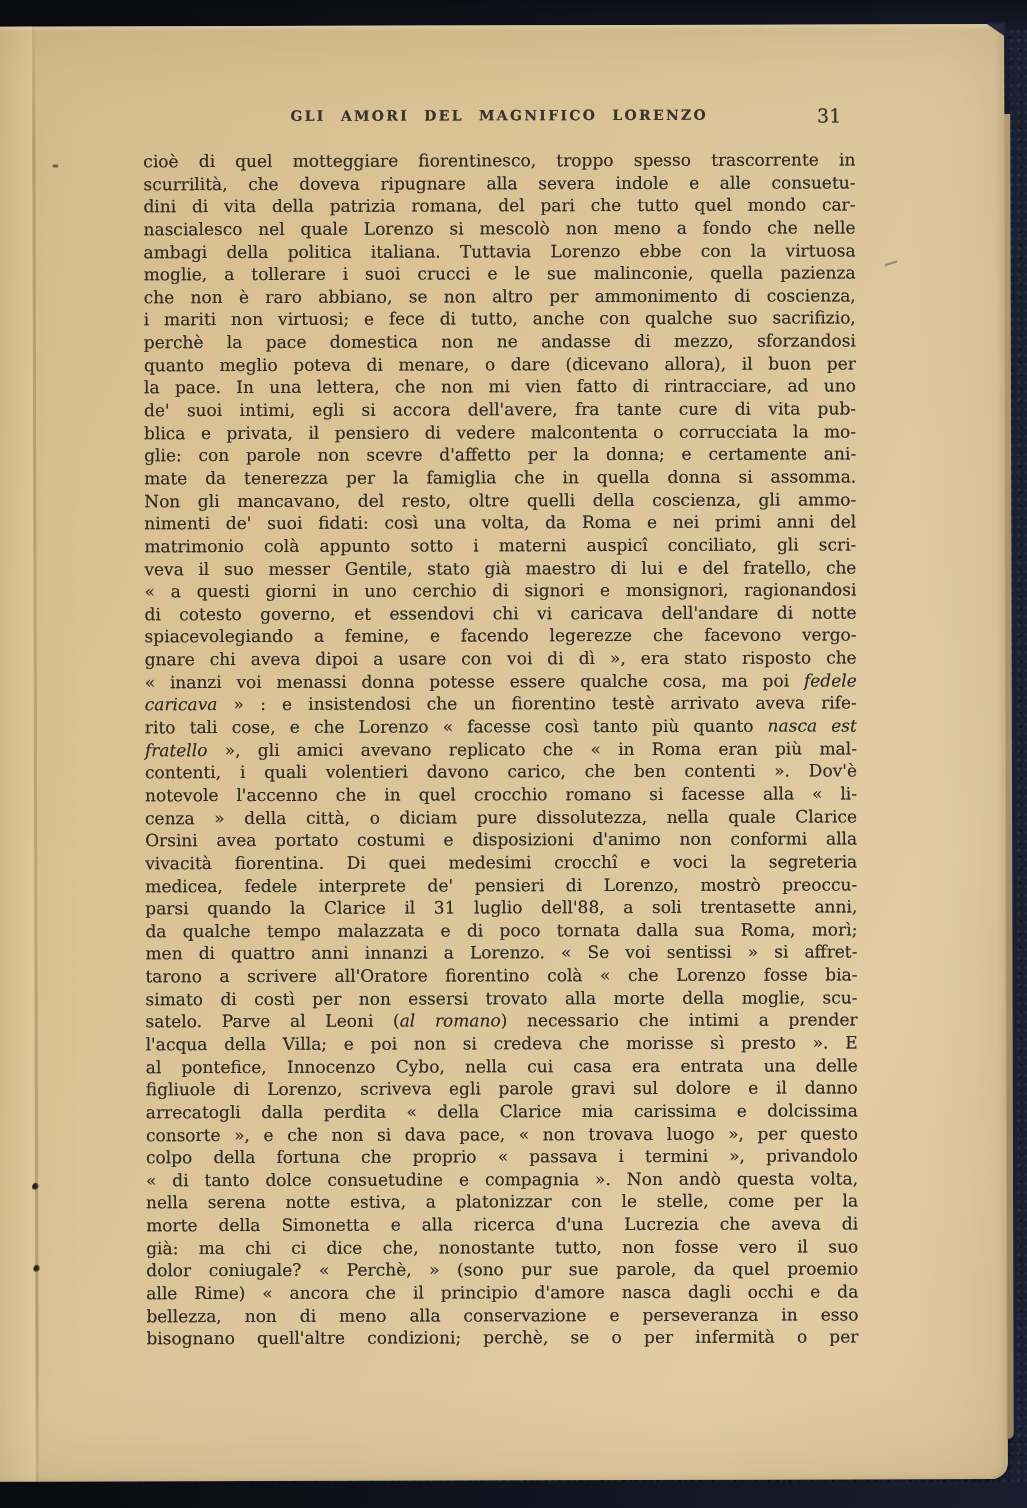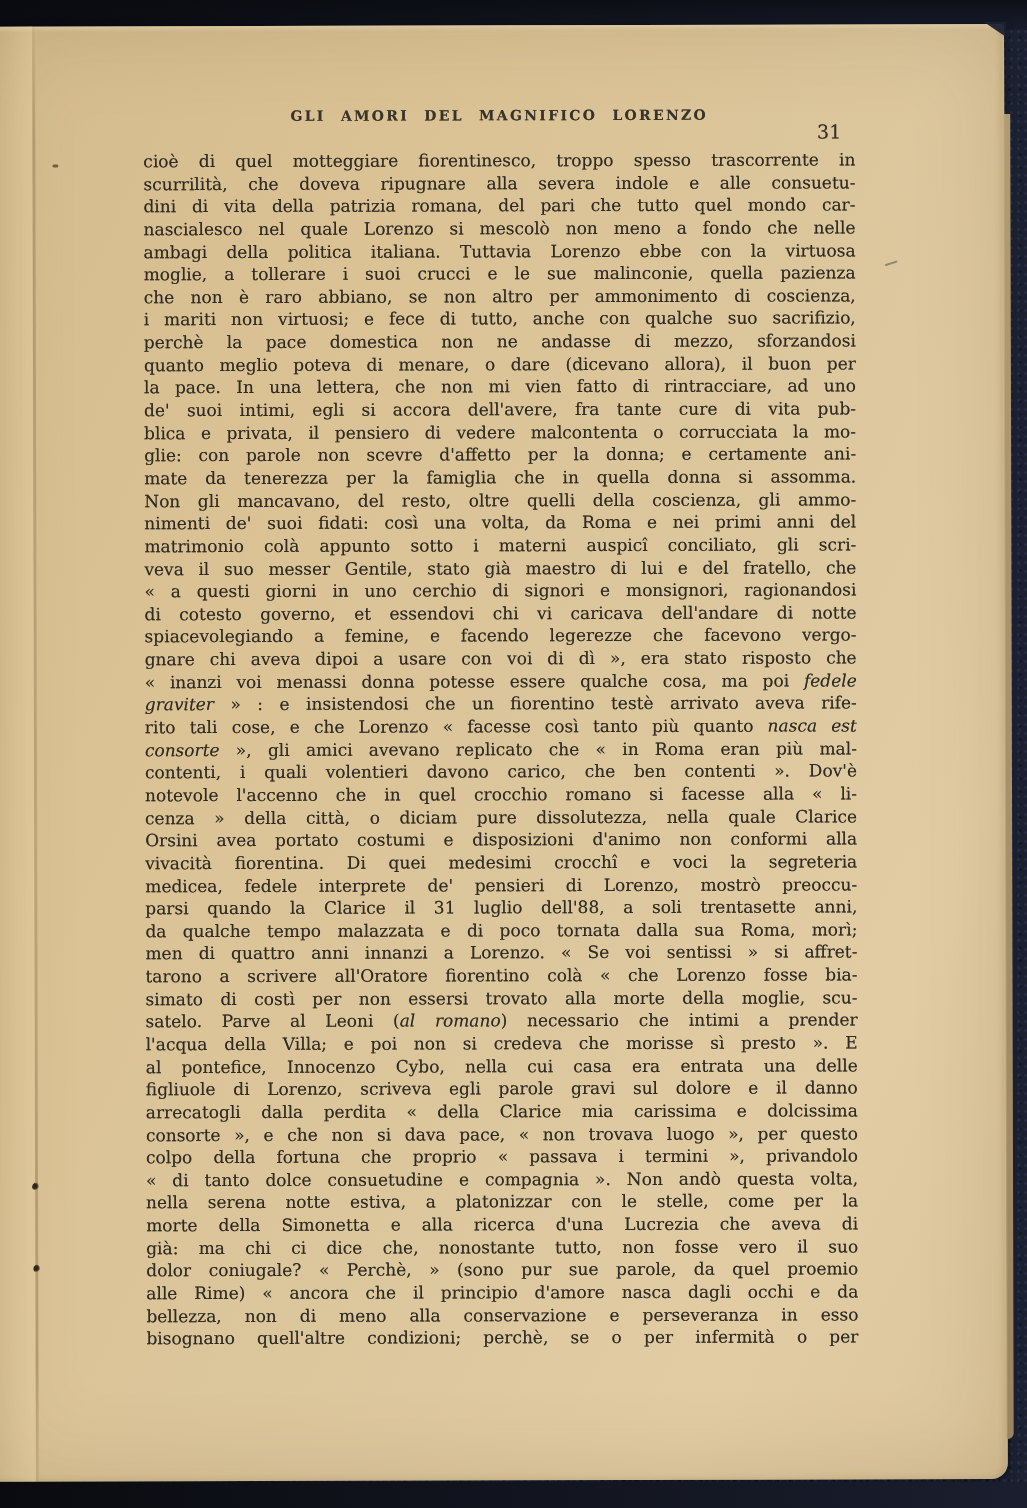--- a/index.html
+++ b/index.html
@@ -70,21 +70,20 @@
   }
   .page-header{position:absolute;left:157px;top:82px;width:712px;height:26px;}
   .running-title{
     text-align:center;font-size:14px;font-weight:bold;color:#39342b;
     letter-spacing:2.3px;word-spacing:8px;
     text-shadow:0 0 .5px rgba(57,52,43,.6);
   }
   .page-number{
     position:absolute;right:14px;top:-2px;font-size:19px;color:#34302a;
     text-shadow:0 0 .5px rgba(52,48,42,.5);
-    margin-top:16px;
   }
   .body-text{
     position:absolute;left:157px;top:124px;width:712px;color:var(--ink);
     font-size:17px;
     text-shadow:0 0 .6px rgba(47,43,36,.55);
   }
   .text-line{
     height:22.65px;line-height:22.65px;white-space:nowrap;
     text-align:justify;text-align-last:justify;
   }
@@ -129,23 +128,23 @@
         <div class="text-line"><span>mate da tenerezza per la famiglia che in quella donna si assomma.</span></div>
         <div class="text-line"><span>Non gli mancavano, del resto, oltre quelli della coscienza, gli ammo-</span></div>
         <div class="text-line"><span>nimenti de' suoi fidati: così una volta, da Roma e nei primi anni del</span></div>
         <div class="text-line"><span>matrimonio colà appunto sotto i materni auspicî conciliato, gli scri-</span></div>
         <div class="text-line"><span>veva il suo messer Gentile, stato già maestro di lui e del fratello, che</span></div>
         <div class="text-line"><span>« a questi giorni in uno cerchio di signori e monsignori, ragionandosi</span></div>
         <div class="text-line"><span>di cotesto governo, et essendovi chi vi caricava dell'andare di notte</span></div>
         <div class="text-line"><span>spiacevolegiando a femine, e facendo legerezze che facevono vergo-</span></div>
         <div class="text-line"><span>gnare chi aveva dipoi a usare con voi di dì », era stato risposto che</span></div>
         <div class="text-line"><span>« inanzi voi menassi donna potesse essere qualche cosa, ma poi </span><span class="em">fedele</span></div>
-        <div class="text-line"><span class="em">graviter</span><span> » : e insistendosi che un fiorentino testè arrivato aveva rife-</span></div>
+        <div class="text-line"><span class="em">caricava</span><span> » : e insistendosi che un fiorentino testè arrivato aveva rife-</span></div>
         <div class="text-line"><span>rito tali cose, e che Lorenzo « facesse così tanto più quanto </span><span class="em">nasca est</span></div>
-        <div class="text-line"><span class="em">consorte</span><span> », gli amici avevano replicato che « in Roma eran più mal-</span></div>
+        <div class="text-line"><span class="em">fratello</span><span> », gli amici avevano replicato che « in Roma eran più mal-</span></div>
         <div class="text-line"><span>contenti, i quali volentieri davono carico, che ben contenti ». Dov'è</span></div>
         <div class="text-line"><span>notevole l'accenno che in quel crocchio romano si facesse alla « li-</span></div>
         <div class="text-line"><span>cenza » della città, o diciam pure dissolutezza, nella quale Clarice</span></div>
         <div class="text-line"><span>Orsini avea portato costumi e disposizioni d'animo non conformi alla</span></div>
         <div class="text-line"><span>vivacità fiorentina. Di quei medesimi crocchî e voci la segreteria</span></div>
         <div class="text-line"><span>medicea, fedele interprete de' pensieri di Lorenzo, mostrò preoccu-</span></div>
         <div class="text-line"><span>parsi quando la Clarice il 31 luglio dell'88, a soli trentasette anni,</span></div>
         <div class="text-line"><span>da qualche tempo malazzata e di poco tornata dalla sua Roma, morì;</span></div>
         <div class="text-line"><span>men di quattro anni innanzi a Lorenzo. « Se voi sentissi » si affret-</span></div>
         <div class="text-line"><span>tarono a scrivere all'Oratore fiorentino colà « che Lorenzo fosse bia-</span></div>

